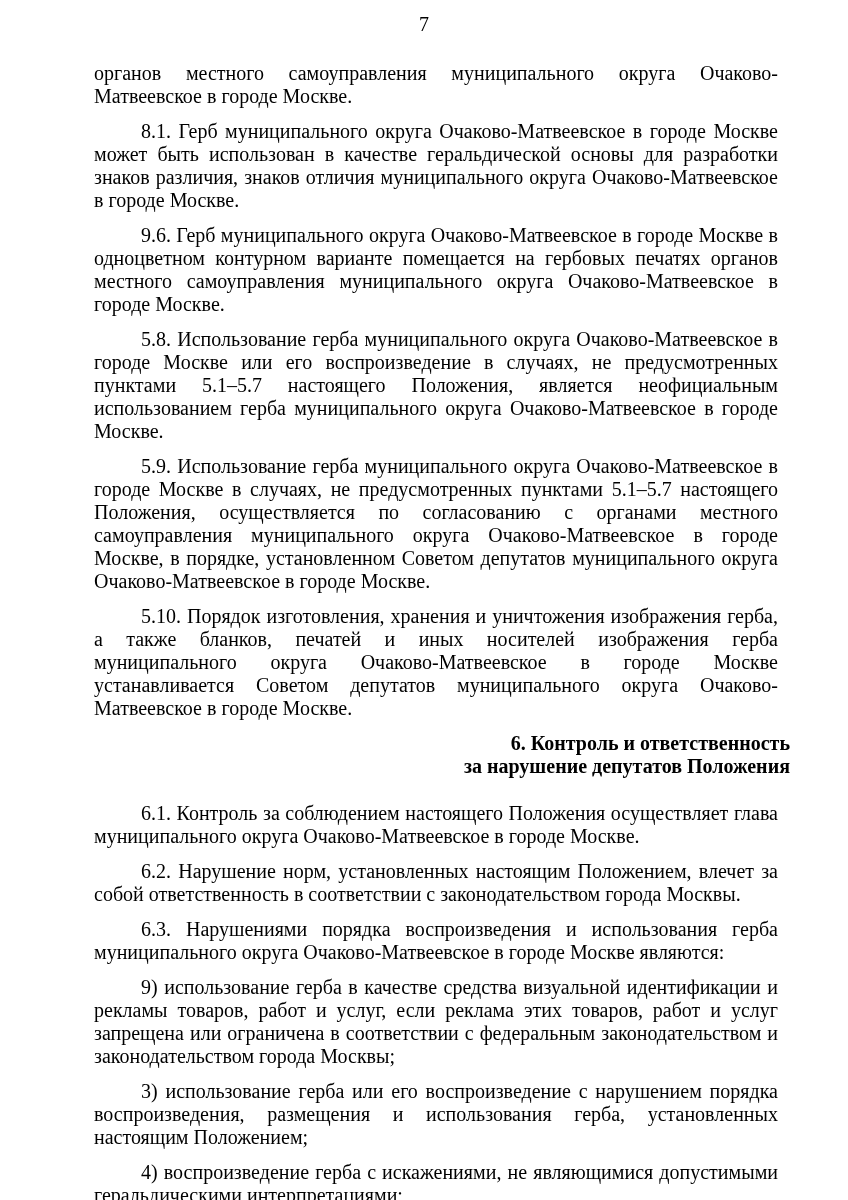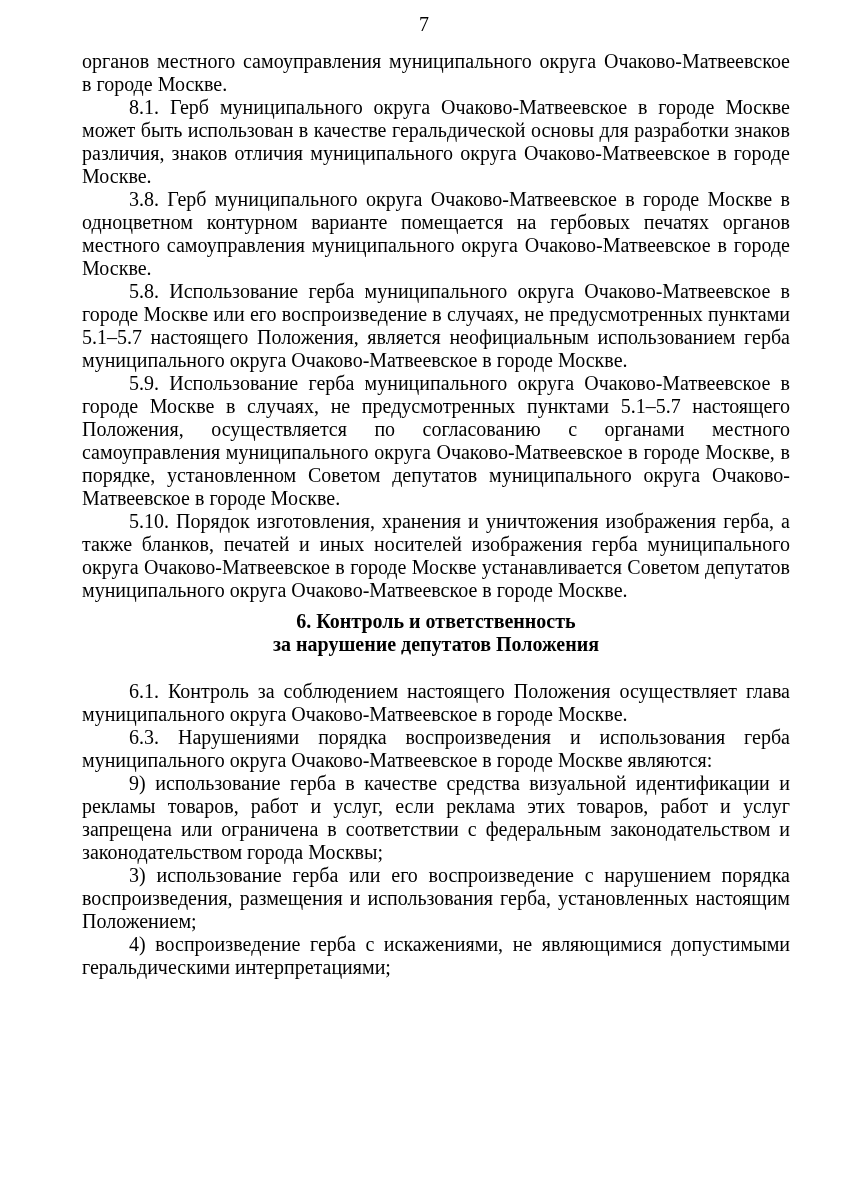--- a/index.html
+++ b/index.html
@@ -26,62 +26,63 @@
     width: 100%;
     text-align: center;
   }
   .body-text {
     position: absolute;
     top: 50px;
     left: 82px;
     width: 708px;
   }
   p.para {
-    margin: 0;
+    margin: 12px;
     text-align: justify;
     text-align-last: left;
     text-indent: 47px;
   }
   p.cont {
     text-indent: 0;
   }
   .section-heading {
     font-weight: bold;
-    text-align: center;
+    text-align: right;
     margin: 8px 0 24px 0;
   }
 </style>
 </head>
 <body>
 
 <div class="page">
 
   <div class="page-number">7</div>
 
   <div class="body-text">
 
     <p class="para cont">органов местного самоуправления муниципального округа Очаково-Матвеевское в городе Москве.</p>
 
     <p class="para">8.1. Герб муниципального округа Очаково-Матвеевское в городе Москве может быть использован в качестве геральдической основы для разработки знаков различия, знаков отличия муниципального округа Очаково-Матвеевское в городе Москве.</p>
 
-    <p class="para">3.8. Герб муниципального округа Очаково-Матвеевское в городе Москве в одноцветном контурном варианте помещается на гербовых печатях органов местного самоуправления муниципального округа Очаково-Матвеевское в городе Москве.</p>
+    <p class="para">9.6. Герб муниципального округа Очаково-Матвеевское в городе Москве в одноцветном контурном варианте помещается на гербовых печатях органов местного самоуправления муниципального округа Очаково-Матвеевское в городе Москве.</p>
 
     <p class="para">5.8. Использование герба муниципального округа Очаково-Матвеевское в городе Москве или его воспроизведение в случаях, не предусмотренных пунктами 5.1–5.7 настоящего Положения, является неофициальным использованием герба муниципального округа Очаково-Матвеевское в городе Москве.</p>
 
     <p class="para">5.9. Использование герба муниципального округа Очаково-Матвеевское в городе Москве в случаях, не предусмотренных пунктами 5.1–5.7 настоящего Положения, осуществляется по согласованию с органами местного самоуправления муниципального округа Очаково-Матвеевское в городе Москве, в порядке, установленном Советом депутатов муниципального округа Очаково-Матвеевское в городе Москве.</p>
 
     <p class="para">5.10. Порядок изготовления, хранения и уничтожения изображения герба, а также бланков, печатей и иных носителей изображения герба муниципального округа Очаково-Матвеевское в городе Москве устанавливается Советом депутатов муниципального округа Очаково-Матвеевское в городе Москве.</p>
 
     <div class="section-heading">
       <div>6. Контроль и ответственность</div>
       <div>за нарушение депутатов Положения</div>
     </div>
 
     <p class="para">6.1. Контроль за соблюдением настоящего Положения осуществляет глава муниципального округа Очаково-Матвеевское в городе Москве.</p>
 
+    <p class="para">6.2. Нарушение норм, установленных настоящим Положением, влечет за собой ответственность в соответствии с законодательством города Москвы.</p>
 
     <p class="para">6.3. Нарушениями порядка воспроизведения и использования герба муниципального округа Очаково-Матвеевское в городе Москве являются:</p>
 
 
     <p class="para">9) использование герба в качестве средства визуальной идентификации и рекламы товаров, работ и услуг, если реклама этих товаров, работ и услуг запрещена или ограничена в соответствии с федеральным законодательством и законодательством города Москвы;</p>
 
     <p class="para">3) использование герба или его воспроизведение с нарушением порядка воспроизведения, размещения и использования герба, установленных настоящим Положением;</p>
 
 
     <p class="para">4) воспроизведение герба с искажениями, не являющимися допустимыми геральдическими интерпретациями;</p>

